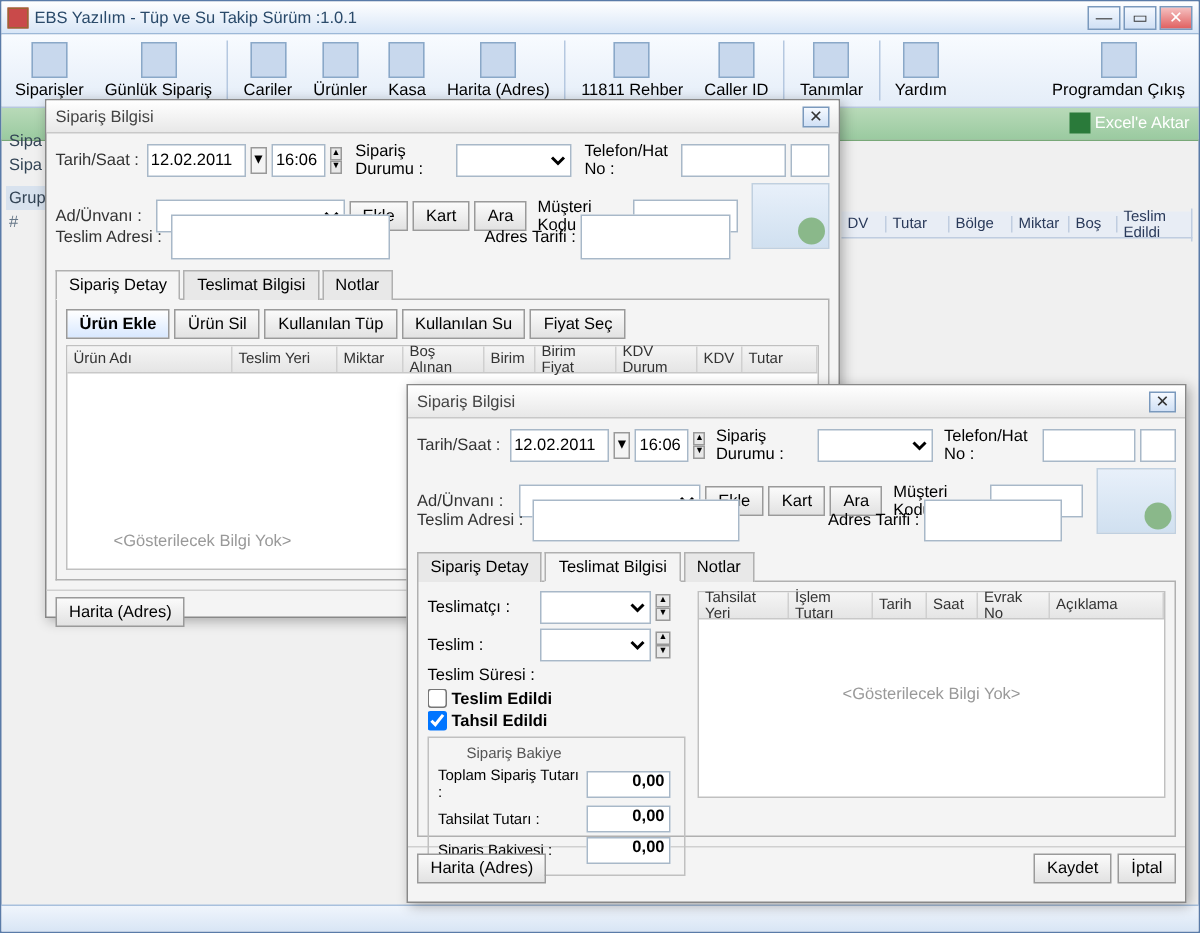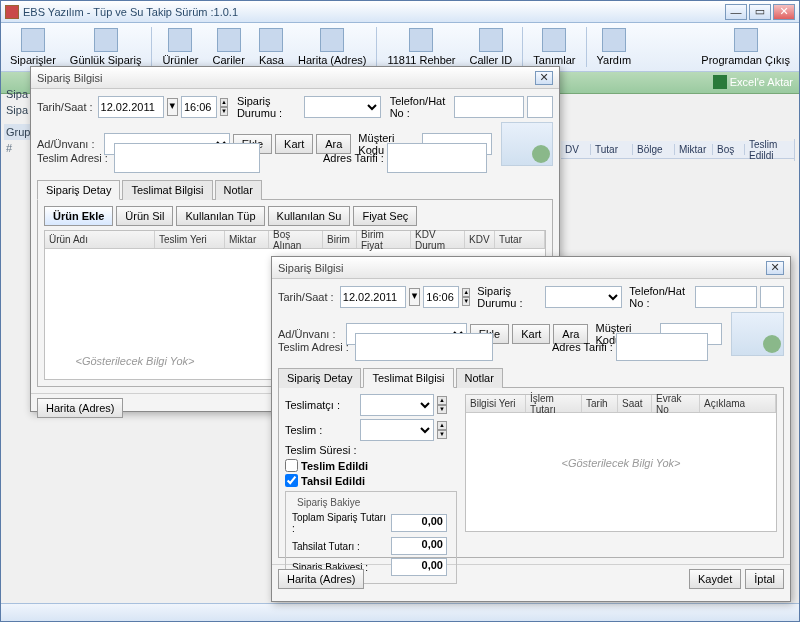--- a/index.html
+++ b/index.html
@@ -33,24 +33,24 @@
 .stepper div{flex:1;border:1px solid #999;background:#e8e8e8;font-size:6px;text-align:center;line-height:7px}
 .tabs{display:flex;border-bottom:1px solid #b0b0b0;margin-top:6px}
 .tab{padding:3px 8px;border:1px solid #b0b0b0;border-bottom:none;background:#e8e8e8;margin-right:2px;cursor:pointer;position:relative;top:1px}
 .tab.act{background:#f4f4f4;border-bottom:1px solid #f4f4f4}
 .tabpane{border:1px solid #b0b0b0;border-top:none;padding:6px;background:#f4f4f4}
 .btnrow{display:flex;gap:3px;margin-bottom:4px}
 .btn.pri{font-weight:bold;background:linear-gradient(#fff,#d8e8ff)}
 .innergrid{border:1px solid #c0c0c0;background:#fff;height:150px;position:relative}
 .ig-hdr{display:flex;background:linear-gradient(#f5f5f5,#e5e5e5);border-bottom:1px solid #c8c8c8;height:18px}
 .ig-hdr div{padding:0 4px;border-right:1px solid #d0d0d0;font-size:10px;color:#333;display:flex;align-items:center}
-.nodata{position:absolute;top:50%;left:50%;transform:translate(-50%,-50%);color:#999;font-style:italic}
+.nodata{position:absolute;top:50%;left:50%;transform:translate(-50%,-50%);color:#999;}
 .dlg-foot{display:flex;padding:4px 6px;border-top:1px solid #d0d0d0;gap:4px}
 .fieldset{border:1px solid #c0c0c0;padding:4px 6px;margin-top:4px}
-.fieldset .leg{font-size:10px;color:#555;margin:-10px 0 4px 2px;background:#f4f4f4;display:inline-block;padding:0 3px}
+.fieldset .leg{font-size:10px;color:#555;margin:-10px 0 4px 16px;background:#f4f4f4;display:inline-block;padding:0 3px}
 .chk{display:flex;align-items:center;gap:3px;margin:2px 0}
 .numbox{width:80px;text-align:right;background:#fff;border:1px solid #a8b8c8;height:18px;padding:0 3px}
 .illus{width:60px;height:44px;background:linear-gradient(#e8f0fa,#d0e0f0);border:1px solid #c0d0e0;margin-left:6px;position:relative}
 .illus:after{content:"";position:absolute;bottom:2px;right:2px;width:18px;height:18px;border-radius:50%;background:#8ab88a}
 .statusbar{position:absolute;bottom:0;left:0;right:0;height:18px;background:linear-gradient(#f0f5fc,#d8e5f5);border-top:1px solid #a8c0dd}
 </style>
 </head>
 <body>
 
 <div class="win" style="left:0;top:0;width:800px;height:622px">
@@ -68,25 +68,25 @@
         <div class="ic"></div>
         <span>Siparişler</span>
       </div>
   <div class="tbtn">
         <div class="ic"></div>
         <span>Günlük Sipariş</span>
       </div>
   <div class="tsep"></div>
   <div class="tbtn">
         <div class="ic"></div>
+        <span>Cariler</span>
+      </div>
+  <div class="tbtn">
+        <div class="ic"></div>
         <span>Ürünler</span>
-      </div>
-  <div class="tbtn">
-        <div class="ic"></div>
-        <span>Cariler</span>
       </div>
   <div class="tbtn">
         <div class="ic"></div>
         <span>Kasa</span>
       </div>
   <div class="tbtn">
         <div class="ic"></div>
         <span>Harita (Adres)</span>
       </div>
   <div class="tsep"></div>
@@ -296,21 +296,21 @@
             </div>
        <div class="row">
               <span style="width:96px;font-size:10px">Sipariş Bakiyesi :</span>
               <div class="numbox" style="width:56px;font-weight:bold">0,00</div>
             </div>
      </div>
    </div>
    <div style="flex:1">
      <div class="innergrid" style="height:138px">
        <div class="ig-hdr">
-        <div style="width:60px">Bilgisi Yeri</div>
+        <div style="width:60px">Tahsilat Yeri</div>
         <div style="width:56px">İşlem Tutarı</div>
         <div style="width:36px">Tarih</div>
         <div style="width:34px">Saat</div>
         <div style="width:48px">Evrak No</div>
         <div style="flex:1">Açıklama</div>
        </div>
        <div class="nodata">&lt;Gösterilecek Bilgi Yok&gt;</div>
      </div>
    </div>
   </div>

